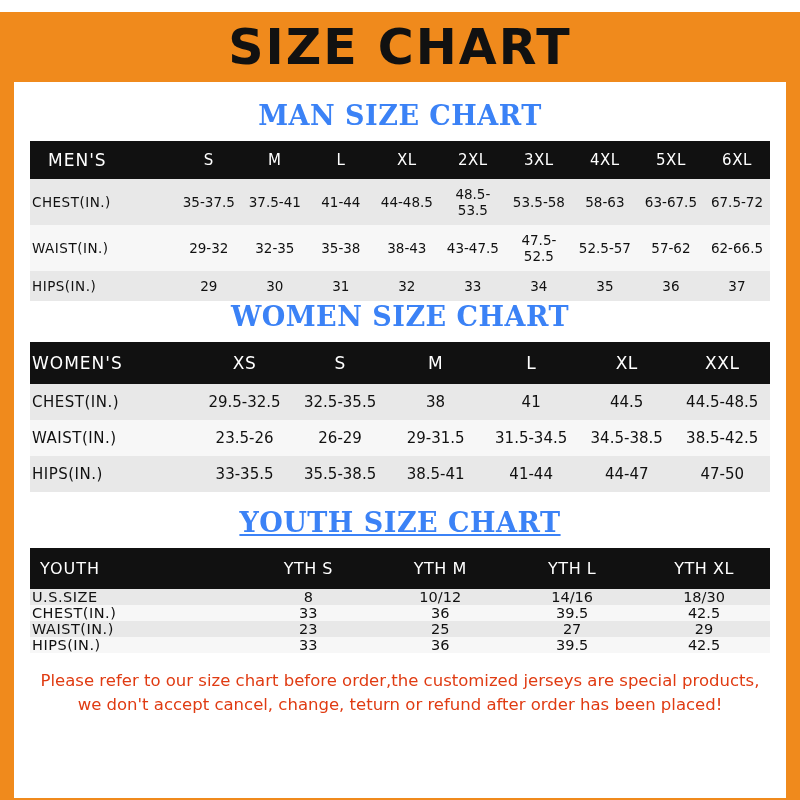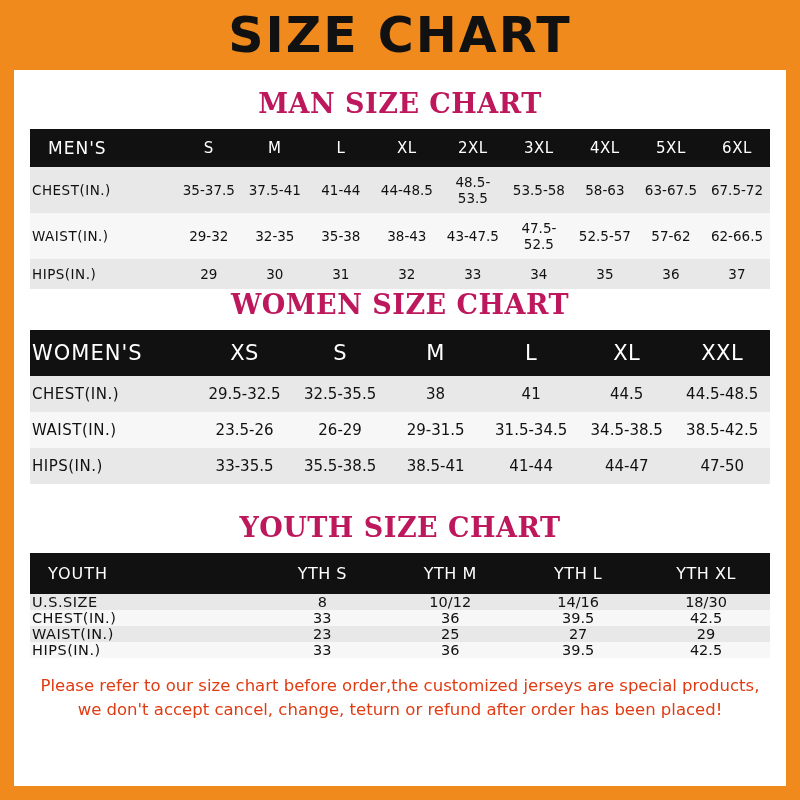--- a/index.html
+++ b/index.html
@@ -21,44 +21,44 @@
     box-sizing: border-box;
     border-left: 14px solid #f08a1c;
     border-right: 14px solid #f08a1c;
   }
   .banner {
     height: 70px;
     background: #f08a1c;
     display: flex;
     align-items: center;
     justify-content: center;
-    margin: 0 -14px;
+    margin: 12px -14px;
   }
   .banner-title {
     font-family: "DejaVu Sans", sans-serif;
     font-weight: bold;
     font-size: 49px;
     letter-spacing: 2px;
     color: #111111;
     line-height: 1;
   }
   .content {
     padding: 0 16px;
   }
   .section-title {
     text-align: center;
     font-family: "DejaVu Serif", serif;
     font-weight: bold;
     font-size: 27px;
-    color: #be185d;
+    color: #3b82f6;
     letter-spacing: 0.5px;
   }
   .t-man { margin-top: 18px; }
   .t-women { }
-  .t-youth { margin-top: 28px; }
+  .t-youth { margin-top: 15px; text-decoration: underline; }
 
   table {
     border-collapse: collapse;
     width: 100%;
     table-layout: fixed;
     margin-top: 10px;
   }
   thead td, thead th {
     background: #111111;
     color: #ffffff;
@@ -83,23 +83,23 @@
     font-family: "DejaVu Sans", sans-serif;
   }
   tbody td.rowlabel {
     text-align: left;
     font-size: 13.5px;
     letter-spacing: 0.5px;
   }
   tbody tr.odd td { background: #e8e8e8; }
   tbody tr.even td { background: #f7f7f7; }
 
-  .women-table thead td, .women-table thead th { font-size: 21px; padding: 11px 2px; margin-left: 37px; }
+  .women-table thead td, .women-table thead th { font-size: 17px; padding: 11px 2px; margin-left: 37px; }
   .women-table tbody td { font-size: 15px; padding: 9px 2px; }
-  .youth-table thead td, .youth-table thead th { font-size: 16px; padding: 11px 18px; }
+  .youth-table thead td, .youth-table thead th { font-size: 16px; padding: 11px 10px; }
   .youth-table tbody td { font-size: 14.5px; padding: 0 2px; }
 
   .footer-note {
     margin-top: 16px;
     padding: 0 8px;
     text-align: center;
     color: #e03b12;
     font-size: 16.5px;
     line-height: 1.45;
     font-family: "DejaVu Sans", sans-serif;

